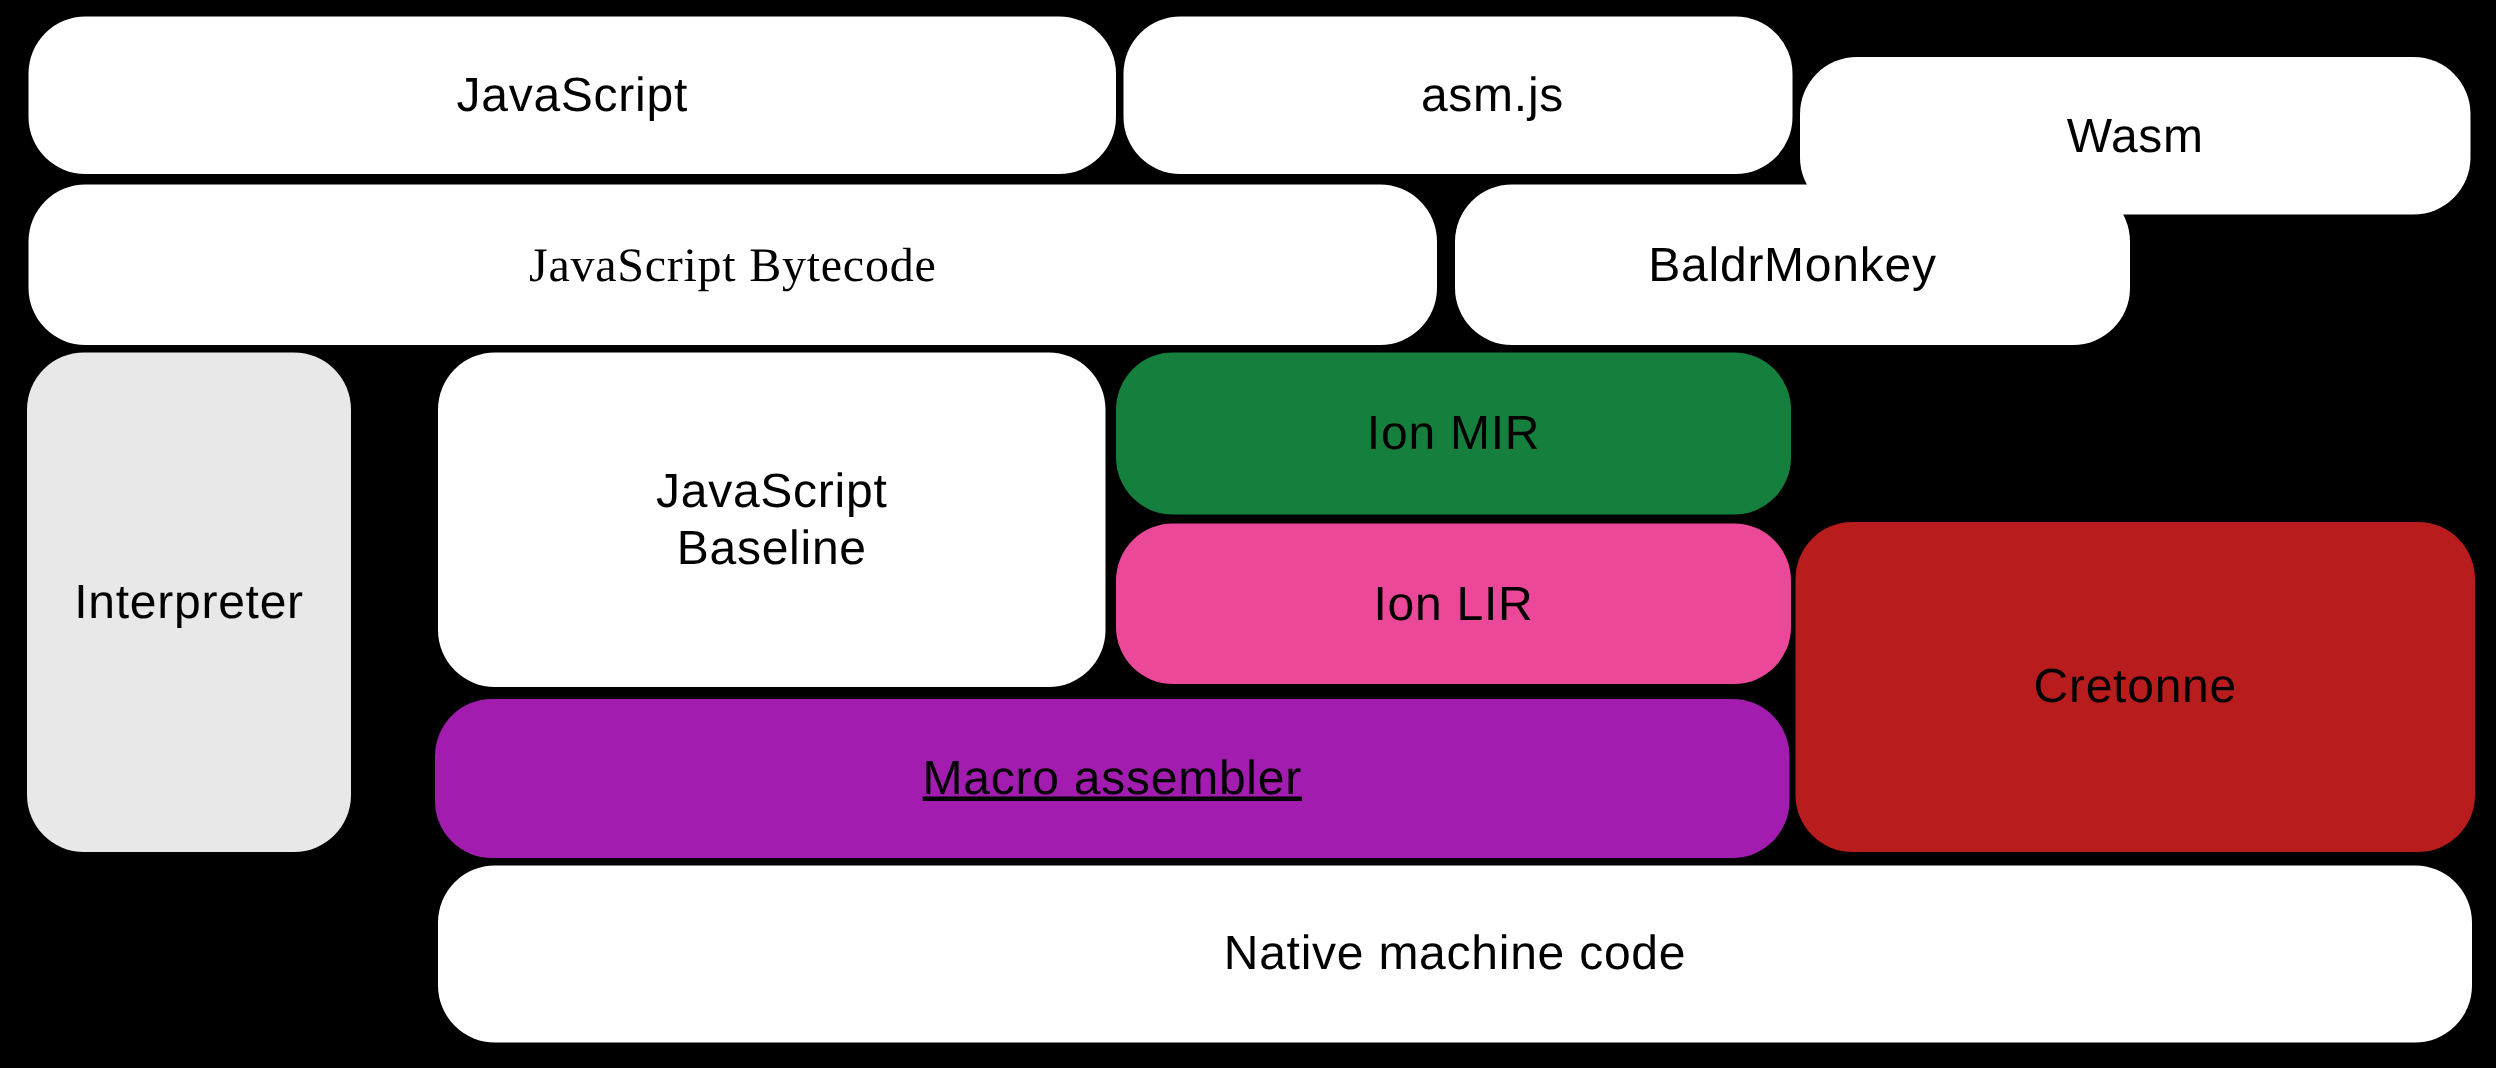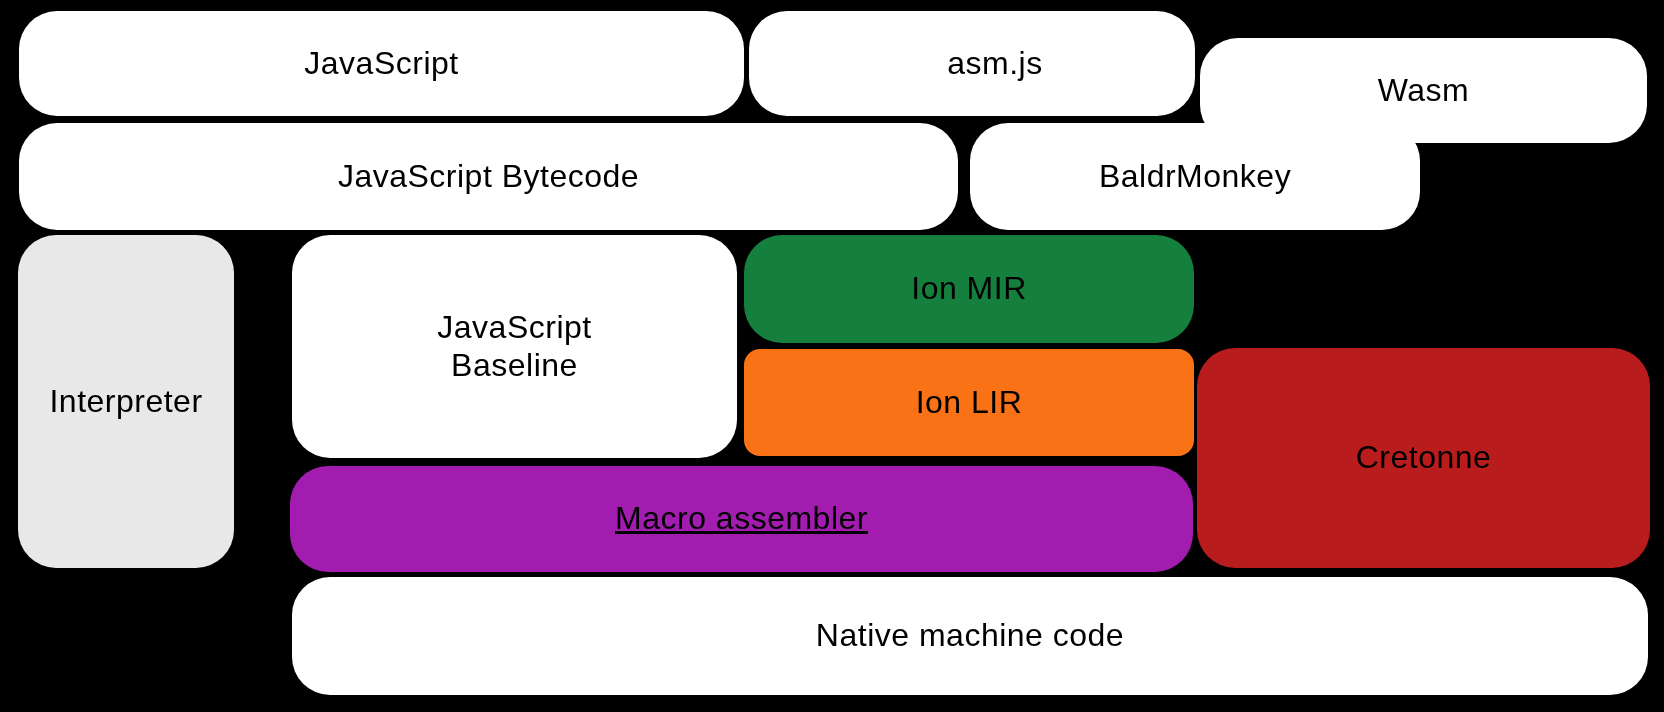--- a/index.html
+++ b/index.html
@@ -56,42 +56,42 @@
   </div>
 
   <div class="box b-asmjs" style="background: rgb(255, 255, 255); padding-left: 46px;">
     <span class="label">asm.js</span>
   </div>
 
   <div class="box b-wasm" style="background: rgb(255, 255, 255); margin-top: 27px;">
     <span class="label">Wasm</span>
   </div>
 
-  <div class="box b-javascript-bytecode" style="background: rgb(255, 255, 255);">
+  <div class="box b-javascript-bytecode" style="background: rgb(255, 255, 255); font-family: Liberation Serif, serif;">
     <span class="label">JavaScript Bytecode</span>
   </div>
 
   <div class="box b-baldrmonkey" style="background: rgb(255, 255, 255);">
     <span class="label">BaldrMonkey</span>
   </div>
 
   <div class="box b-interpreter" style="background: rgb(232, 232, 232);">
     <span class="label">Interpreter</span>
   </div>
 
   <div class="box b-javascript-baseline" style="background: rgb(255, 255, 255);">
     <span class="label">JavaScript
 Baseline</span>
   </div>
 
   <div class="box b-ion-mir" style="background: #15803d;">
     <span class="label">Ion MIR</span>
   </div>
 
-  <div class="box b-ion-lir" style="background: #f97316; border-radius: 16px;">
+  <div class="box b-ion-lir" style="background: #ec4899;">
     <span class="label">Ion LIR</span>
   </div>
 
   <div class="box b-cretonne" style="background: #b91c1c;">
     <span class="label">Cretonne</span>
   </div>
 
   <div class="box b-macro-assembler" style="background: #a21caf; text-decoration: underline;">
     <span class="label">Macro assembler</span>
   </div>

